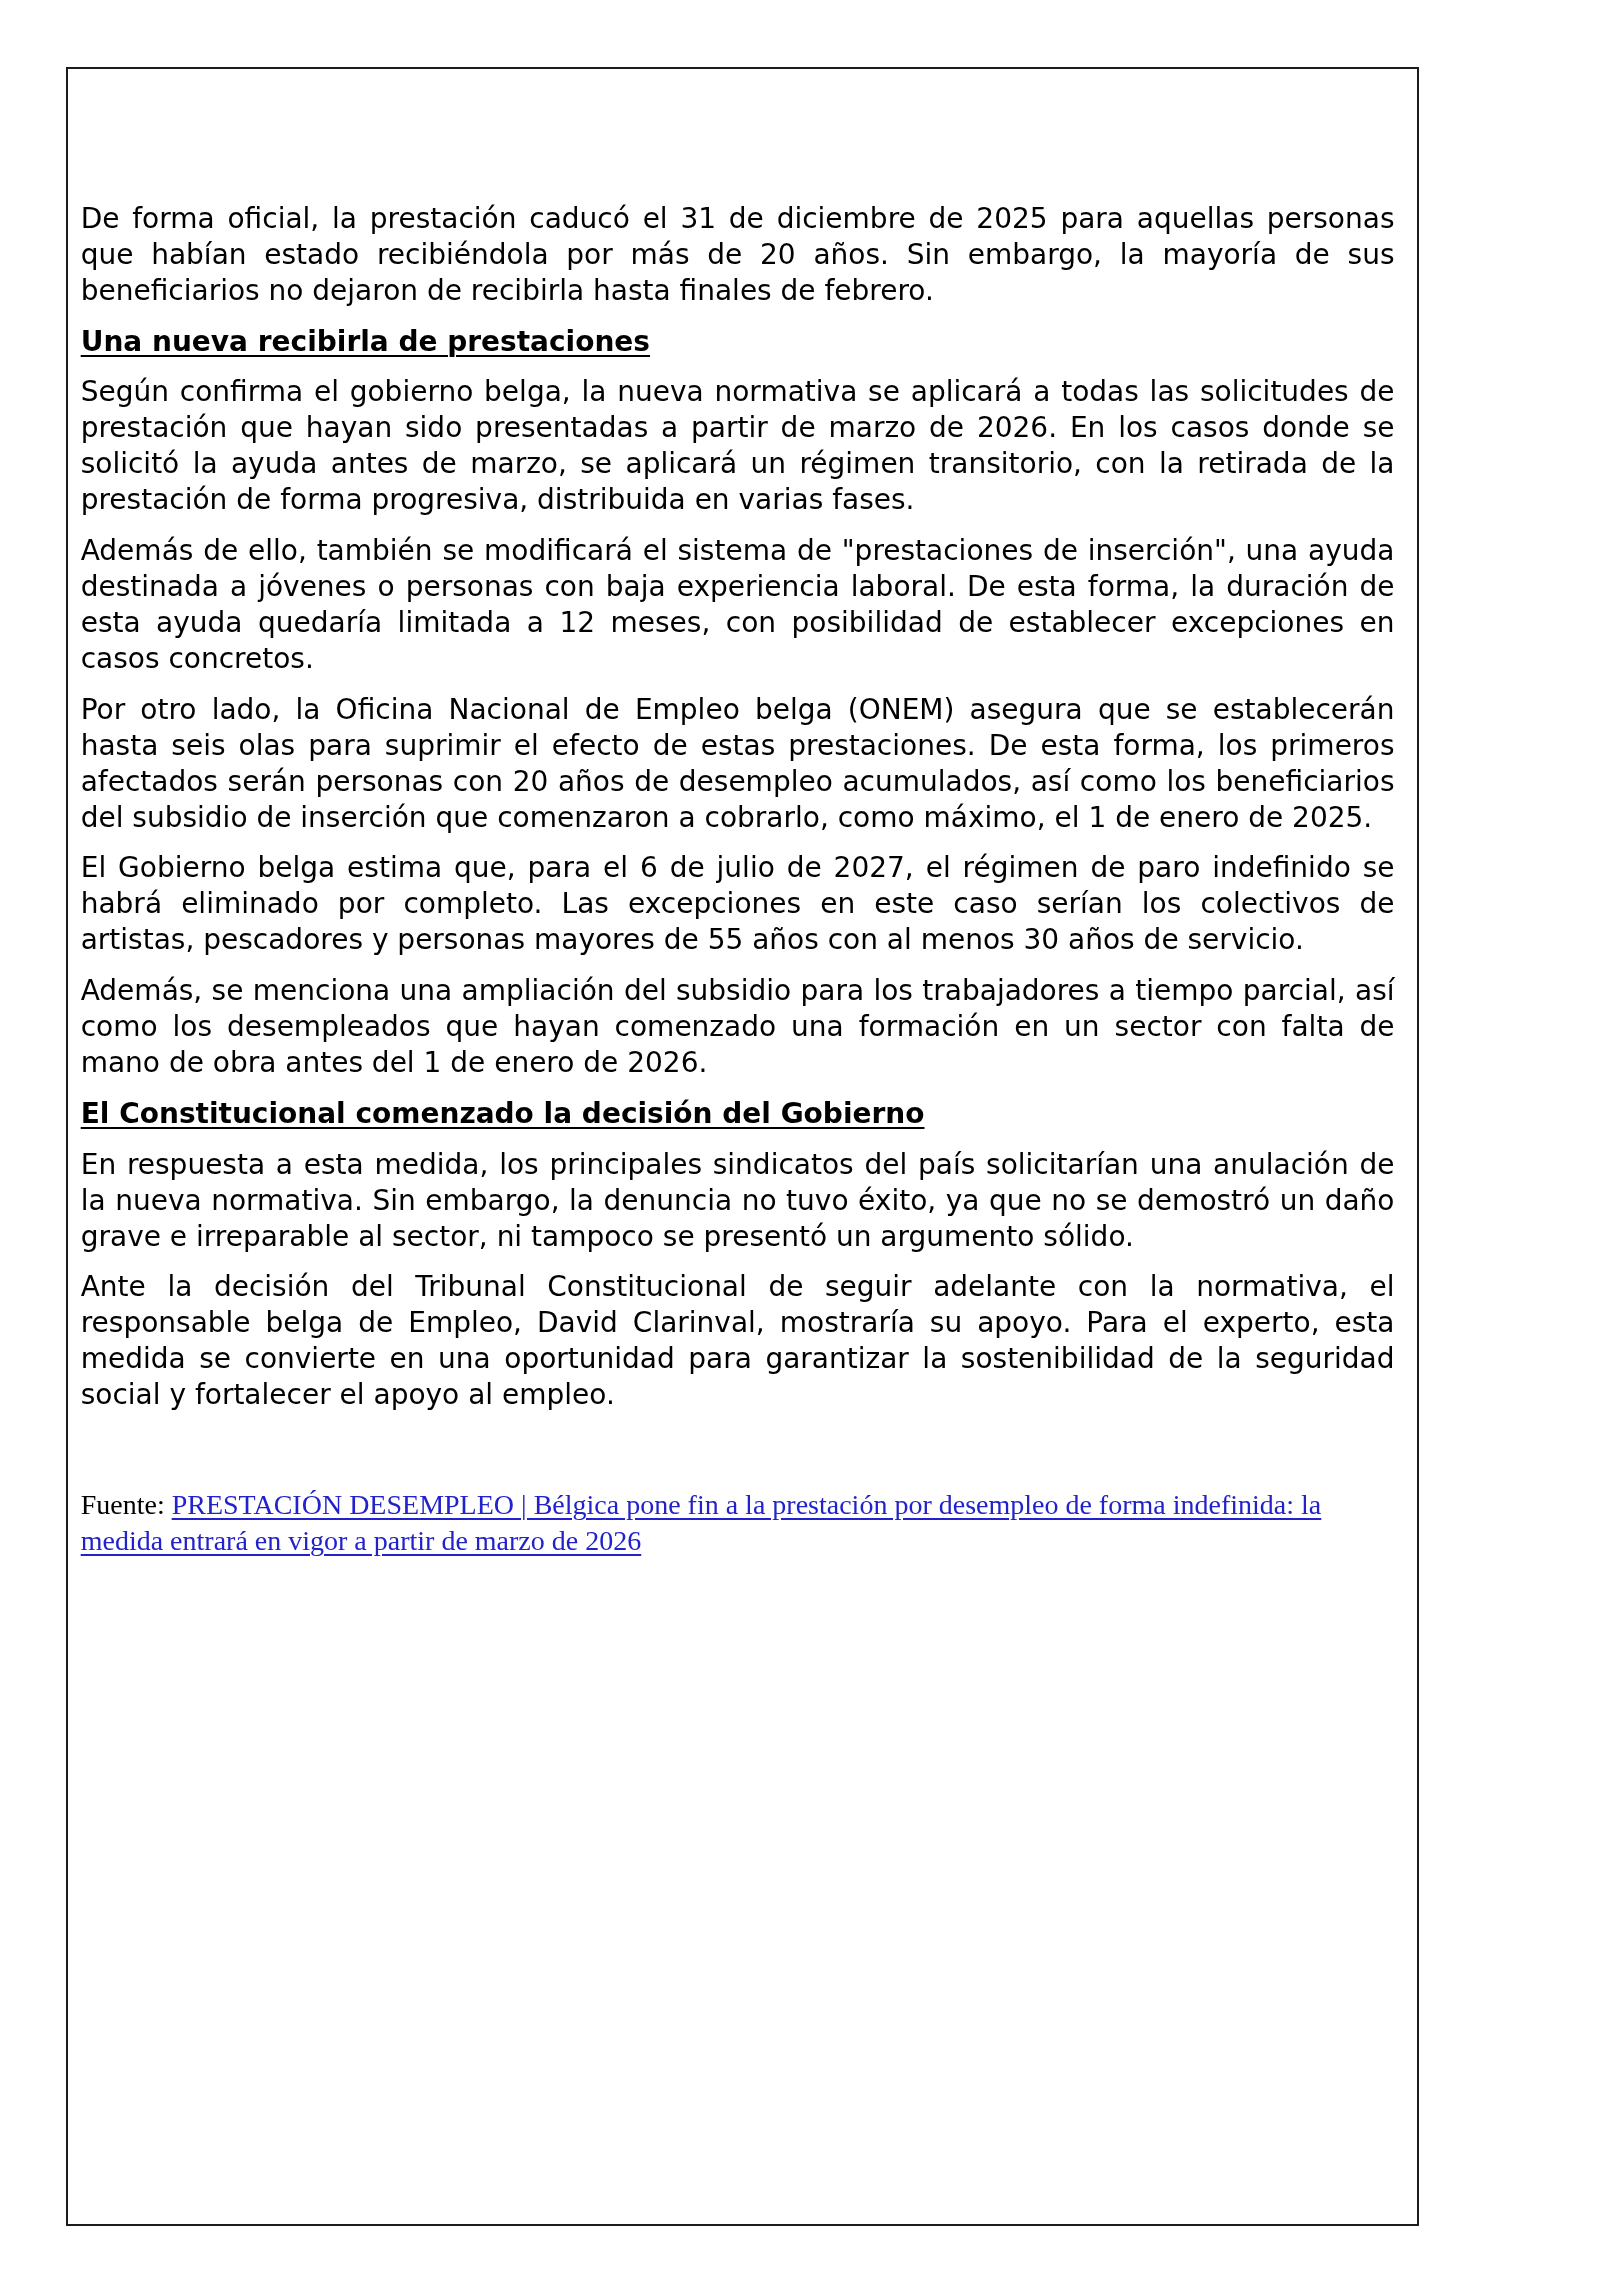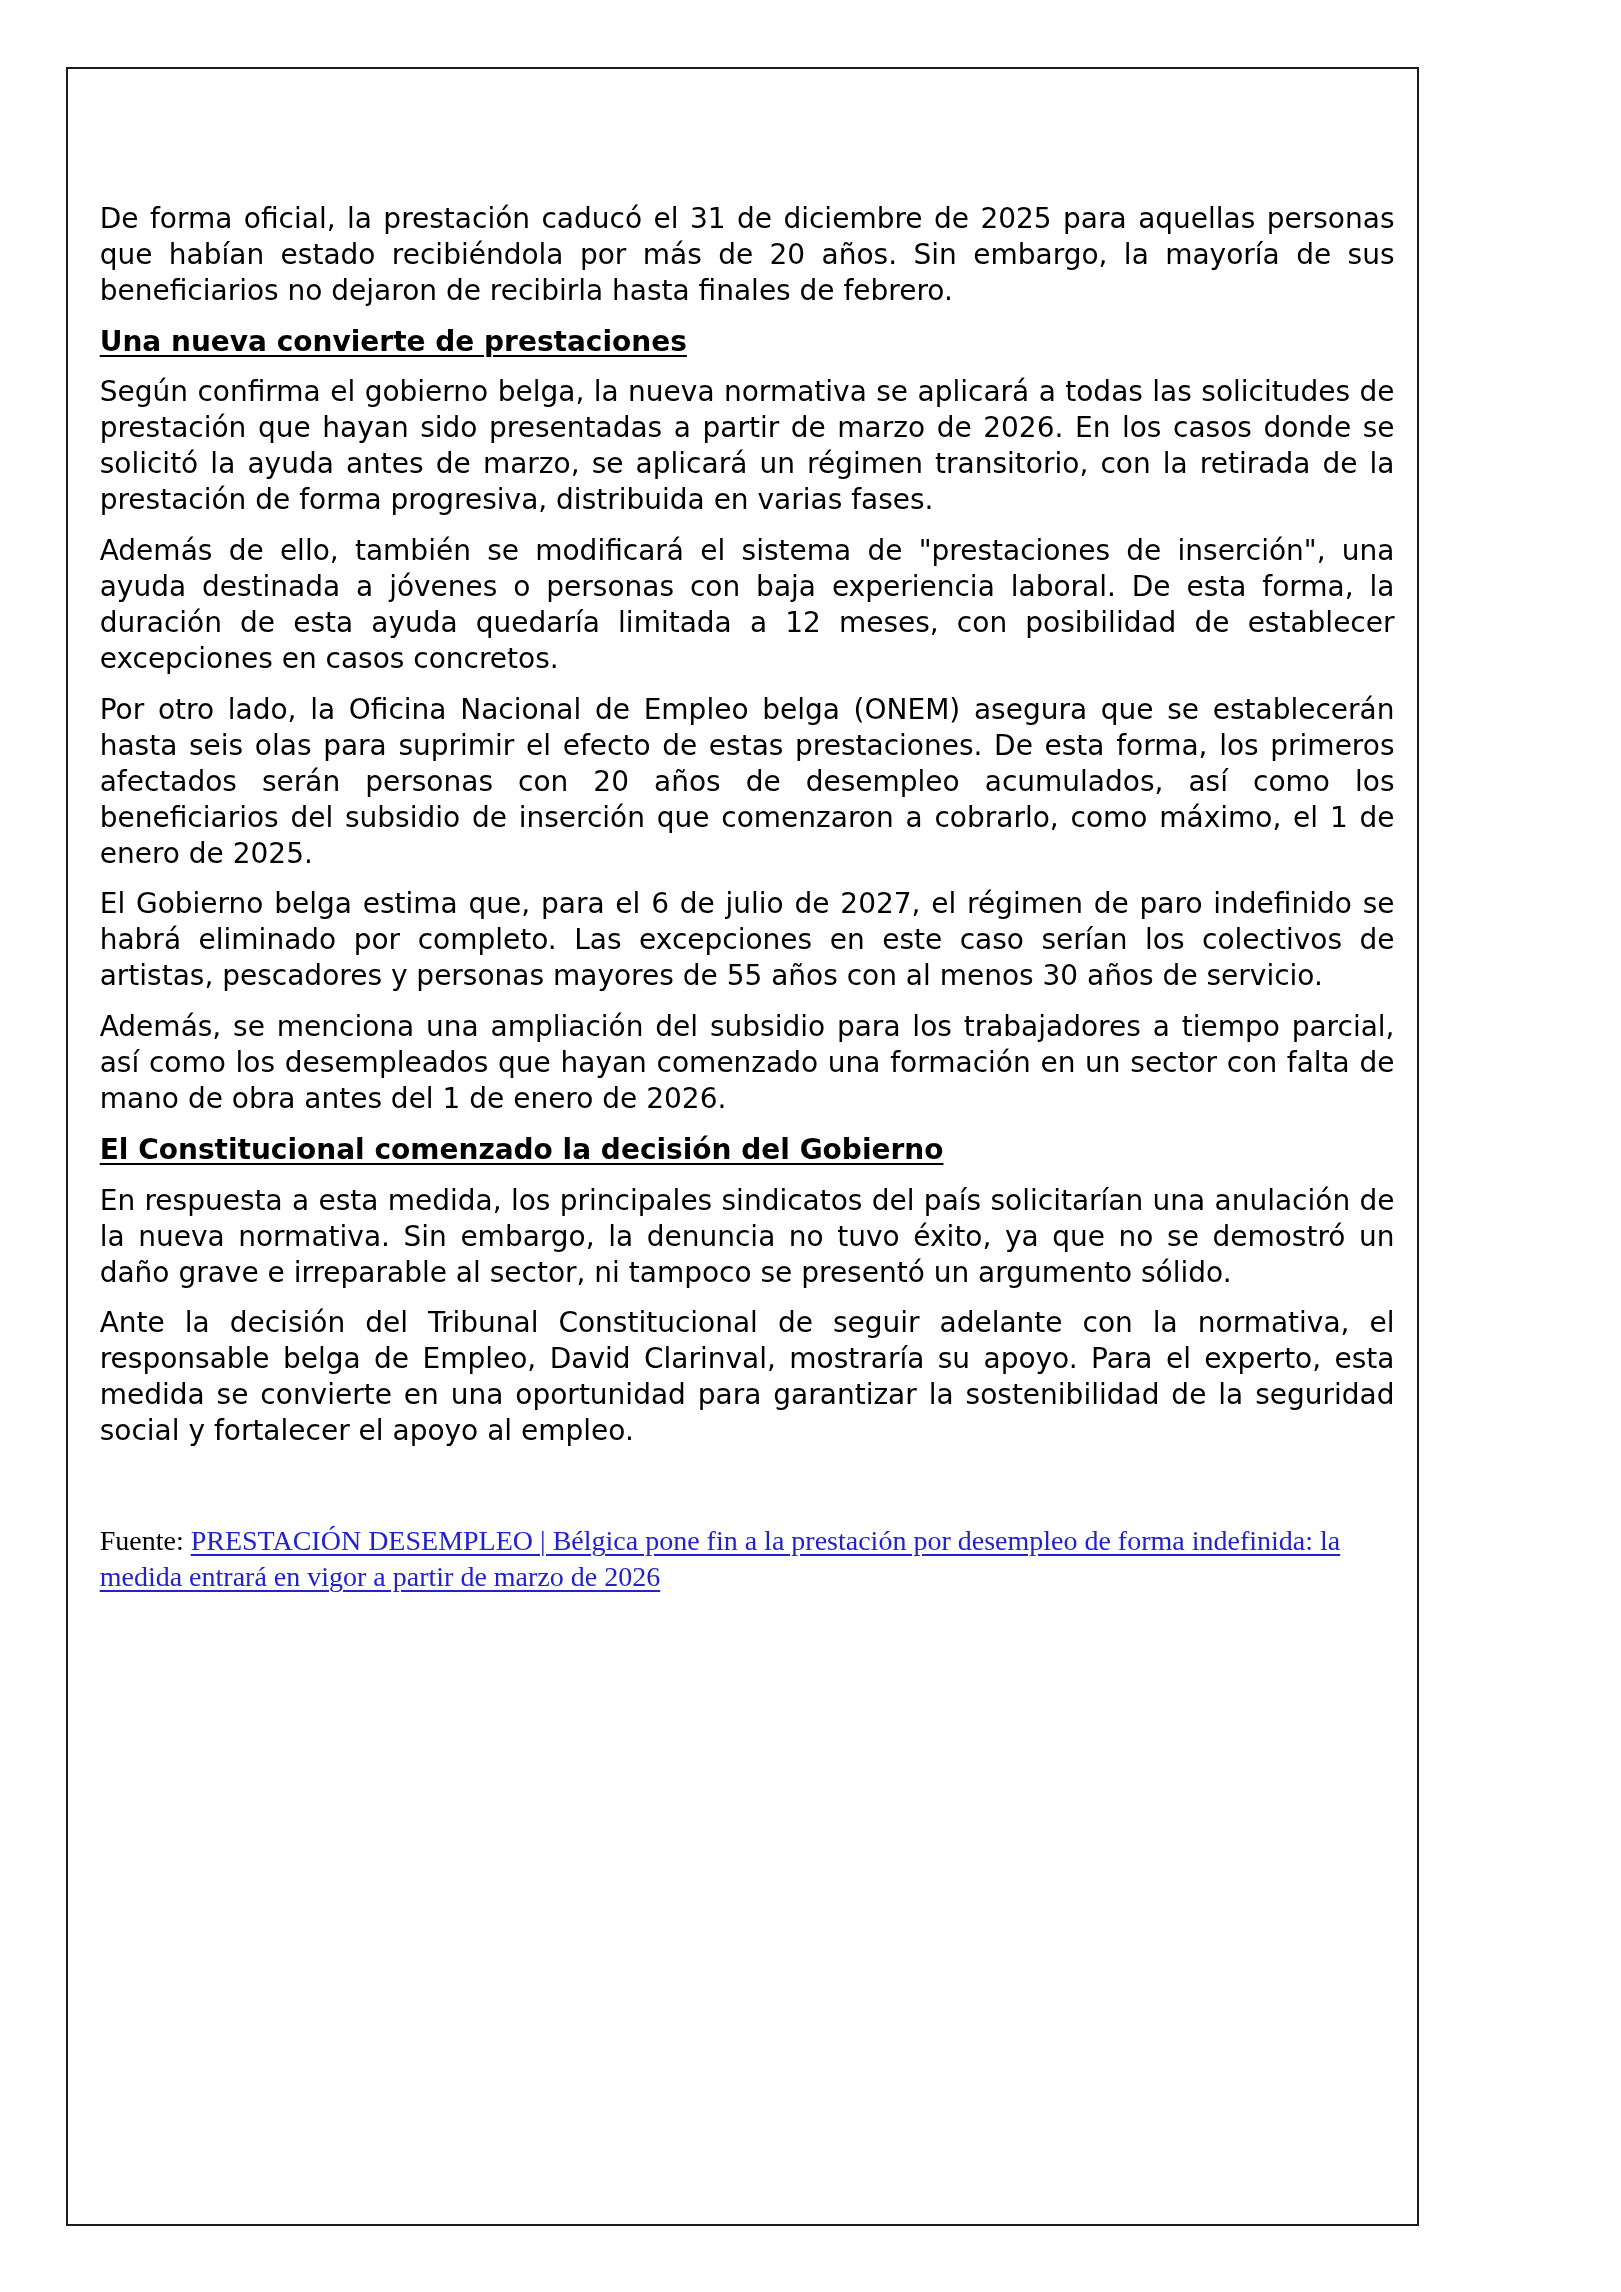--- a/index.html
+++ b/index.html
@@ -16,21 +16,20 @@
     color: var(--text, #000000);
   }
   .page-frame {
     position: absolute;
     left: 66px;
     top: 67px;
     width: 1353px;
     height: 2159px;
     border: 2px solid var(--border, #1c1c1c);
     background: #ffffff;
-    padding-left: 19px;
   }
   .content {
     padding: 132px 22.5px 0 12.7px;
     font-size: 28px;
     line-height: 36px;
   }
   .para {
     margin: 0 0 14.7px 0;
     text-align: justify;
   }
@@ -62,21 +61,21 @@
   }
 </style>
 </head>
 <body>
 
 <div class="page-frame">
   <div class="content">
 
     <p class="para">De forma oficial, la prestación caducó el 31 de diciembre de 2025 para aquellas personas que habían estado recibiéndola por más de 20 años. Sin embargo, la mayoría de sus beneficiarios no dejaron de recibirla hasta finales de febrero.</p>
 
-    <h2 class="heading">Una nueva convierte de prestaciones</h2>
+    <h2 class="heading">Una nueva recibirla de prestaciones</h2>
 
     <p class="para">Según confirma el gobierno belga, la nueva normativa se aplicará a todas las solicitudes de prestación que hayan sido presentadas a partir de marzo de 2026. En los casos donde se solicitó la ayuda antes de marzo, se aplicará un régimen transitorio, con la retirada de la prestación de forma progresiva, distribuida en varias fases.</p>
 
     <p class="para">Además de ello, también se modificará el sistema de "prestaciones de inserción", una ayuda destinada a jóvenes o personas con baja experiencia laboral. De esta forma, la duración de esta ayuda quedaría limitada a 12 meses, con posibilidad de establecer excepciones en casos concretos.</p>
 
     <p class="para">Por otro lado, la Oficina Nacional de Empleo belga (ONEM) asegura que se establecerán hasta seis olas para suprimir el efecto de estas prestaciones. De esta forma, los primeros afectados serán personas con 20 años de desempleo acumulados, así como los beneficiarios del subsidio de inserción que comenzaron a cobrarlo, como máximo, el 1 de enero de 2025.</p>
 
 
     <p class="para">El Gobierno belga estima que, para el 6 de julio de 2027, el régimen de paro indefinido se habrá eliminado por completo. Las excepciones en este caso serían los colectivos de artistas, pescadores y personas mayores de 55 años con al menos 30 años de servicio.</p>
 

